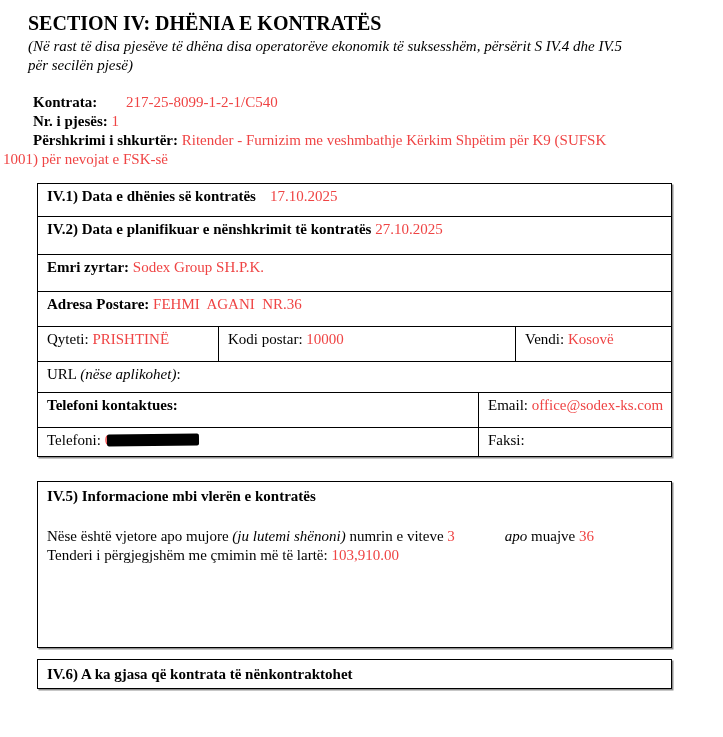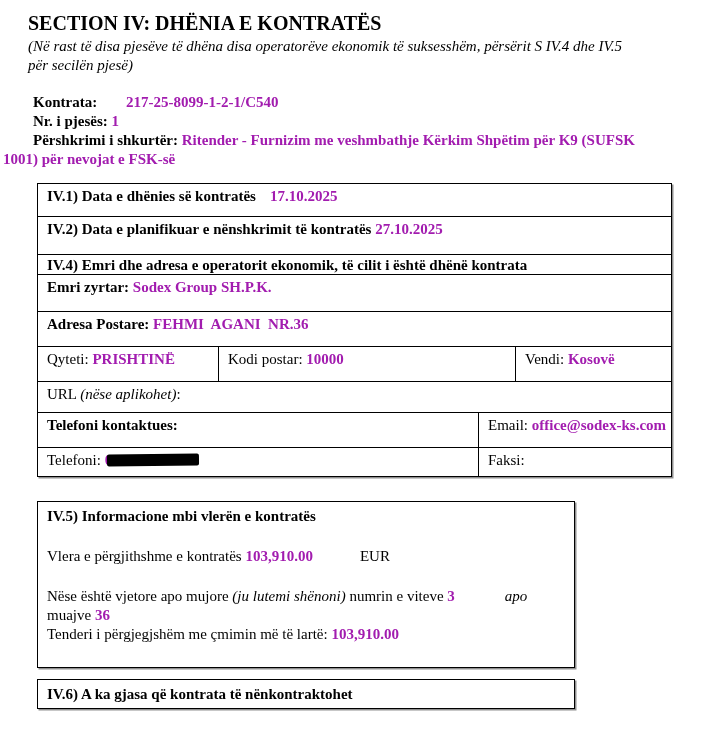--- a/index.html
+++ b/index.html
@@ -3,21 +3,21 @@
 <meta charset="utf-8">
 <style>
   html,body{margin:0;padding:0;}
   body{
     width:723px;height:737px;overflow:hidden;background:#ffffff;
     font-family:"Liberation Serif","DejaVu Serif",serif;
     font-size:15px;line-height:19px;color:#000;
   }
   .b{font-weight:bold;}
   .i{font-style:italic;}
-  .v{color:#a21caf;font-weight:bold;}
+  .v{color:#ef4444;font-weight:normal;}
   .pre{white-space:pre-wrap;}
 
   .doc-title{margin:14px 0 0 28px;font-size:20px;font-weight:bold;}
   .doc-subtitle{margin:4px 0 0 28px;font-style:italic;}
 
   .meta{margin:18px 0 0 3px;}
   .meta-line{padding-left:30px;}
   .meta .kontrata-label{display:inline-block;min-width:93px;}
   .pershkrimi{padding-left:0;text-indent:30px;}
   .pershkrimi .line2{display:block;text-indent:0;}
@@ -35,21 +35,21 @@
   .h32{height:32px;} .h38{height:38px;} .h37{height:37px;}
   .h20{height:20px;padding-top:1px;} .h35{height:35px;} .h31{height:31px;} .h29{height:29px;}
 
   .w180{width:180px;} .w253{width:253px;} .wrest{flex:1;margin-left:44px;}
   .w396{width:396px;}
 
   .gap14{margin-left:14px;} .gap38{margin-left:38px;}
   .gap47{margin-left:47px;} .gap50{margin-left:50px;}
 
   .box{
-    margin:24px 0 0 37px;width:538px;box-sizing:border-box;
+    margin:24px 0 0 37px;width:635px;box-sizing:border-box;
     border:1.5px solid #000;box-shadow:1.5px 1.5px 0 #8f8f8f;background:#fff;
     padding:5px 9px 4px 9px;
   }
   .box-iv5{height:167px;}
   .box-iv6{margin-top:11px;height:30px;}
   .ln-vlera{margin-top:21px;}
   .ln-vjetore{margin-top:21px;}
   .ln-ulet{margin-top:14px;}
 
   .redact-bar{
@@ -84,23 +84,20 @@
     </div>
   </div>
 
   <div class="award-table">
     <div class="trow h32">
       <span class="b">IV.1) Data e dhënies së kontratës</span><span class="v gap14">17.10.2025</span>
     </div>
     <div class="trow h38">
       <span class="b">IV.2) Data e planifikuar e nënshkrimit të kontratës</span>
       <span class="v">27.10.2025</span>
-    </div>
-    <div class="trow h20">
-      <span class="b">IV.4) Emri dhe adresa e operatorit ekonomik, të cilit i është dhënë kontrata</span>
     </div>
     <div class="trow h37">
       <span class="b">Emri zyrtar:</span>
       <span class="v">Sodex Group SH.P.K.</span>
     </div>
     <div class="trow h35">
       <span class="b">Adresa Postare:</span>
       <span class="v pre">FEHMI  AGANI  NR.36</span>
     </div>
     <div class="trow cells h35" style="padding:0;">
@@ -138,24 +135,20 @@
       <div class="cell wrest">
         <span>Faksi:</span>
       </div>
     </div>
   </div>
 
   <div class="box box-iv5">
     <div>
       <span class="b">IV.5) Informacione mbi vlerën e kontratës</span>
     </div>
-    <div class="ln-vlera">
-      <span>Vlera e përgjithshme e kontratës</span>
-      <span class="v">103,910.00</span><span class="gap47">EUR</span>
-    </div>
     <div class="ln-vjetore">
       <span>Nëse është vjetore apo mujore</span>
       <span class="i">(ju lutemi shënoni)</span>
       <span>numrin e viteve</span>
       <span class="v">3</span><span class="i gap50">apo</span>
       <span>muajve</span>
       <span class="v">36</span>
     </div>
     <div>
       <span>Tenderi i përgjegjshëm me çmimin më të lartë:</span>

